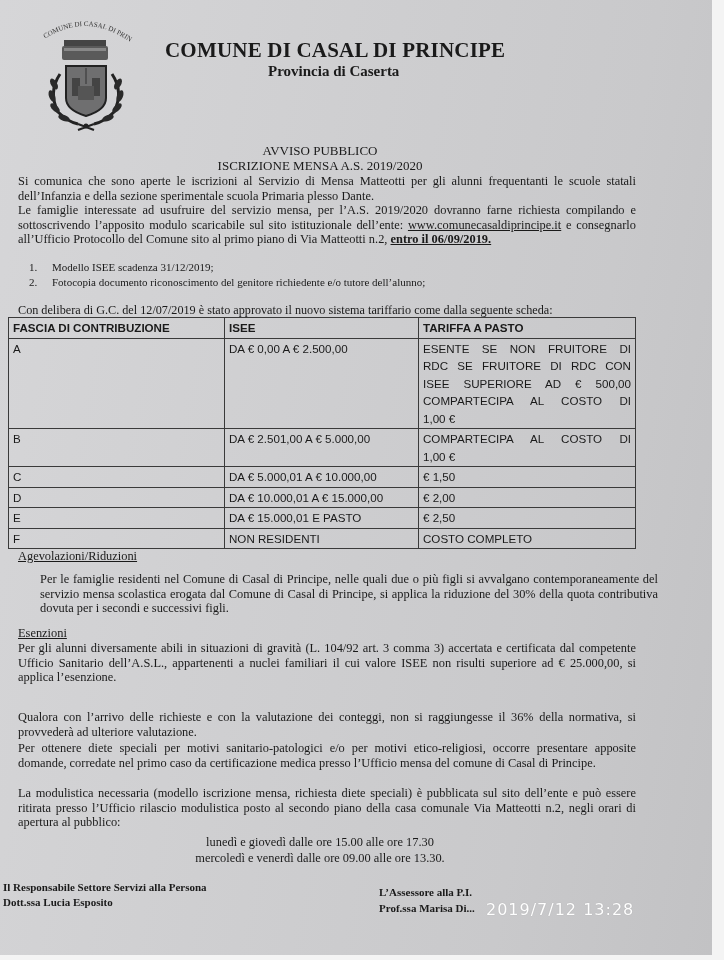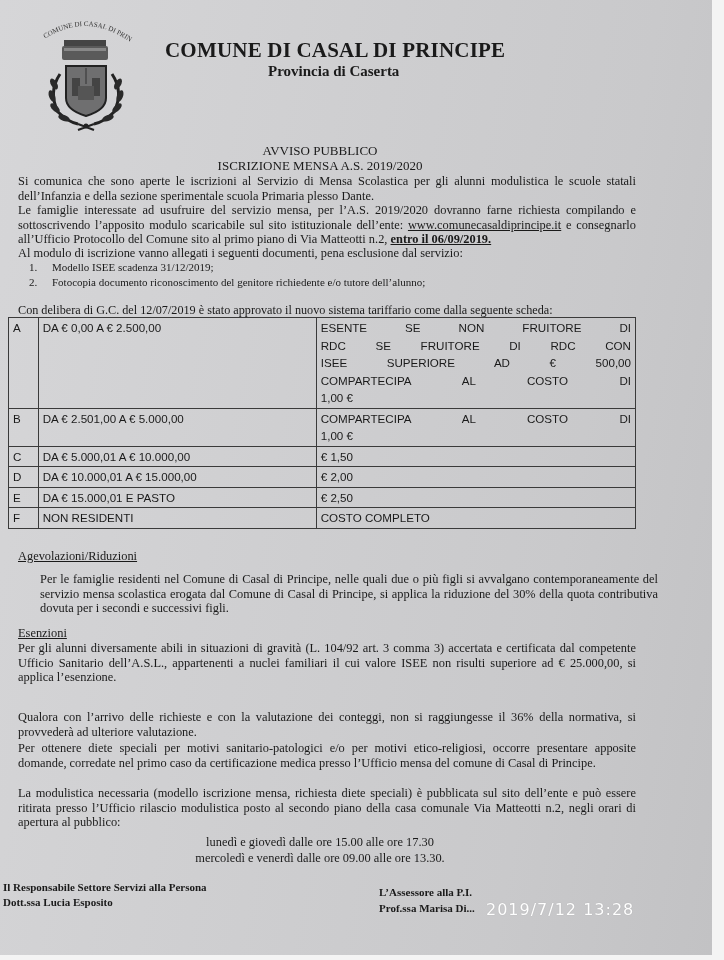--- a/index.html
+++ b/index.html
@@ -60,36 +60,40 @@
     <path d="M48,112 L64,118 M64,112 L48,118" stroke="#222" stroke-width="2"></path>
     <circle cx="56" cy="114" r="2.5" fill="#222"></circle>
   </svg>
 
   <div class="abs title">COMUNE DI CASAL DI PRINCIPE</div>
   <div class="abs subtitle">Provincia di Caserta</div>
 
   <div class="center avviso">AVVISO PUBBLICO</div>
   <div class="center iscr">ISCRIZIONE MENSA A.S. 2019/2020</div>
 
-  <div class="para" style="top:174px;">Si comunica che sono aperte le iscrizioni al Servizio di Mensa Scolastica per gli alunni modulistica le scuole statali dell’Infanzia e della sezione sperimentale scuola Primaria plesso Dante.</div>
+  <div class="para" style="top:174px;">Si comunica che sono aperte le iscrizioni al Servizio di Mensa Matteotti per gli alunni frequentanti le scuole statali dell’Infanzia e della sezione sperimentale scuola Primaria plesso Dante.</div>
 
   <div class="para" style="top:203px;">
     <span>Le famiglie interessate ad usufruire del servizio mensa, per l’A.S. 2019/2020 dovranno farne richiesta compilando e sottoscrivendo l’apposito modulo scaricabile sul sito istituzionale dell’ente: </span><span class="u">www.comunecasaldiprincipe.it</span><span> e consegnarlo all’Ufficio Protocollo del Comune sito al primo piano di Via Matteotti n.2, </span><span class="u b">entro il 06/09/2019.</span>
   </div>
 
-  <div class="para noj" style="top:246px;">Al modulo di iscrizione vanno allegati i seguenti documenti, pena esclusione dal servizio:</div>
   <ol class="docs">
     <li>Modello ISEE scadenza 31/12/2019;</li>
     <li>Fotocopia documento riconoscimento del genitore richiedente e/o tutore dell’alunno;</li>
   </ol>
 
   <div class="para noj" style="top:303px; font-size:12.2px;">Con delibera di G.C.  del 12/07/2019 è stato approvato il nuovo sistema tariffario come dalla seguente scheda:</div>
 
   <table class="tariffe">
     <tbody>
+        <tr>
+      <th class="c1">FASCIA DI CONTRIBUZIONE</th>
+      <th class="c2">ISEE</th>
+      <th>TARIFFA A PASTO</th>
+    </tr>
     <tr>
       <td>A</td>
       <td>DA € 0,00 A € 2.500,00</td>
       <td>
         <div class="just" style="text-align:justify;text-align-last:justify">ESENTE SE NON FRUITORE DI</div>
         <div style="text-align:justify;text-align-last:justify">RDC SE FRUITORE DI RDC CON</div>
         <div style="text-align:justify;text-align-last:justify">ISEE SUPERIORE AD € 500,00</div>
         <div style="text-align:justify;text-align-last:justify">COMPARTECIPA AL COSTO DI</div>
         <div>1,00 €</div>
       </td>

